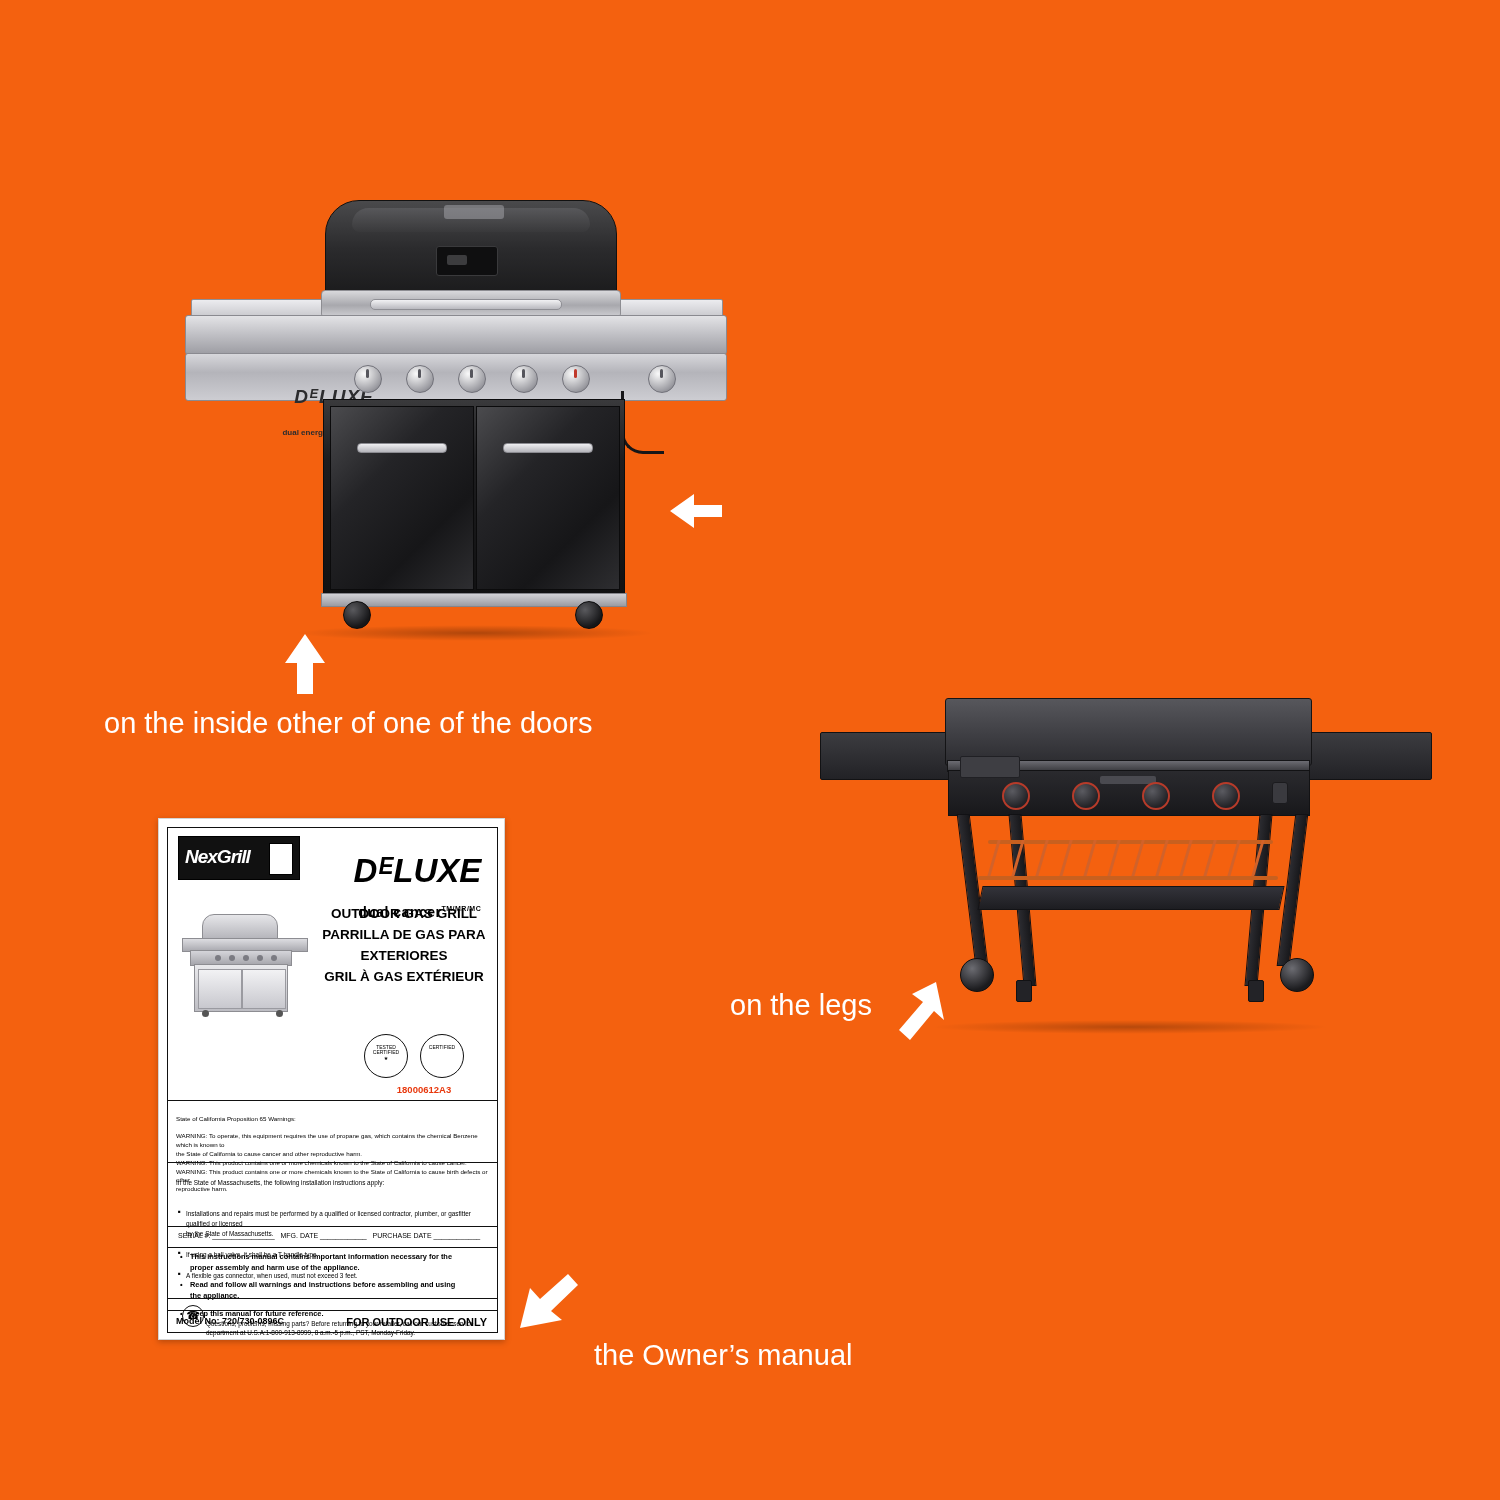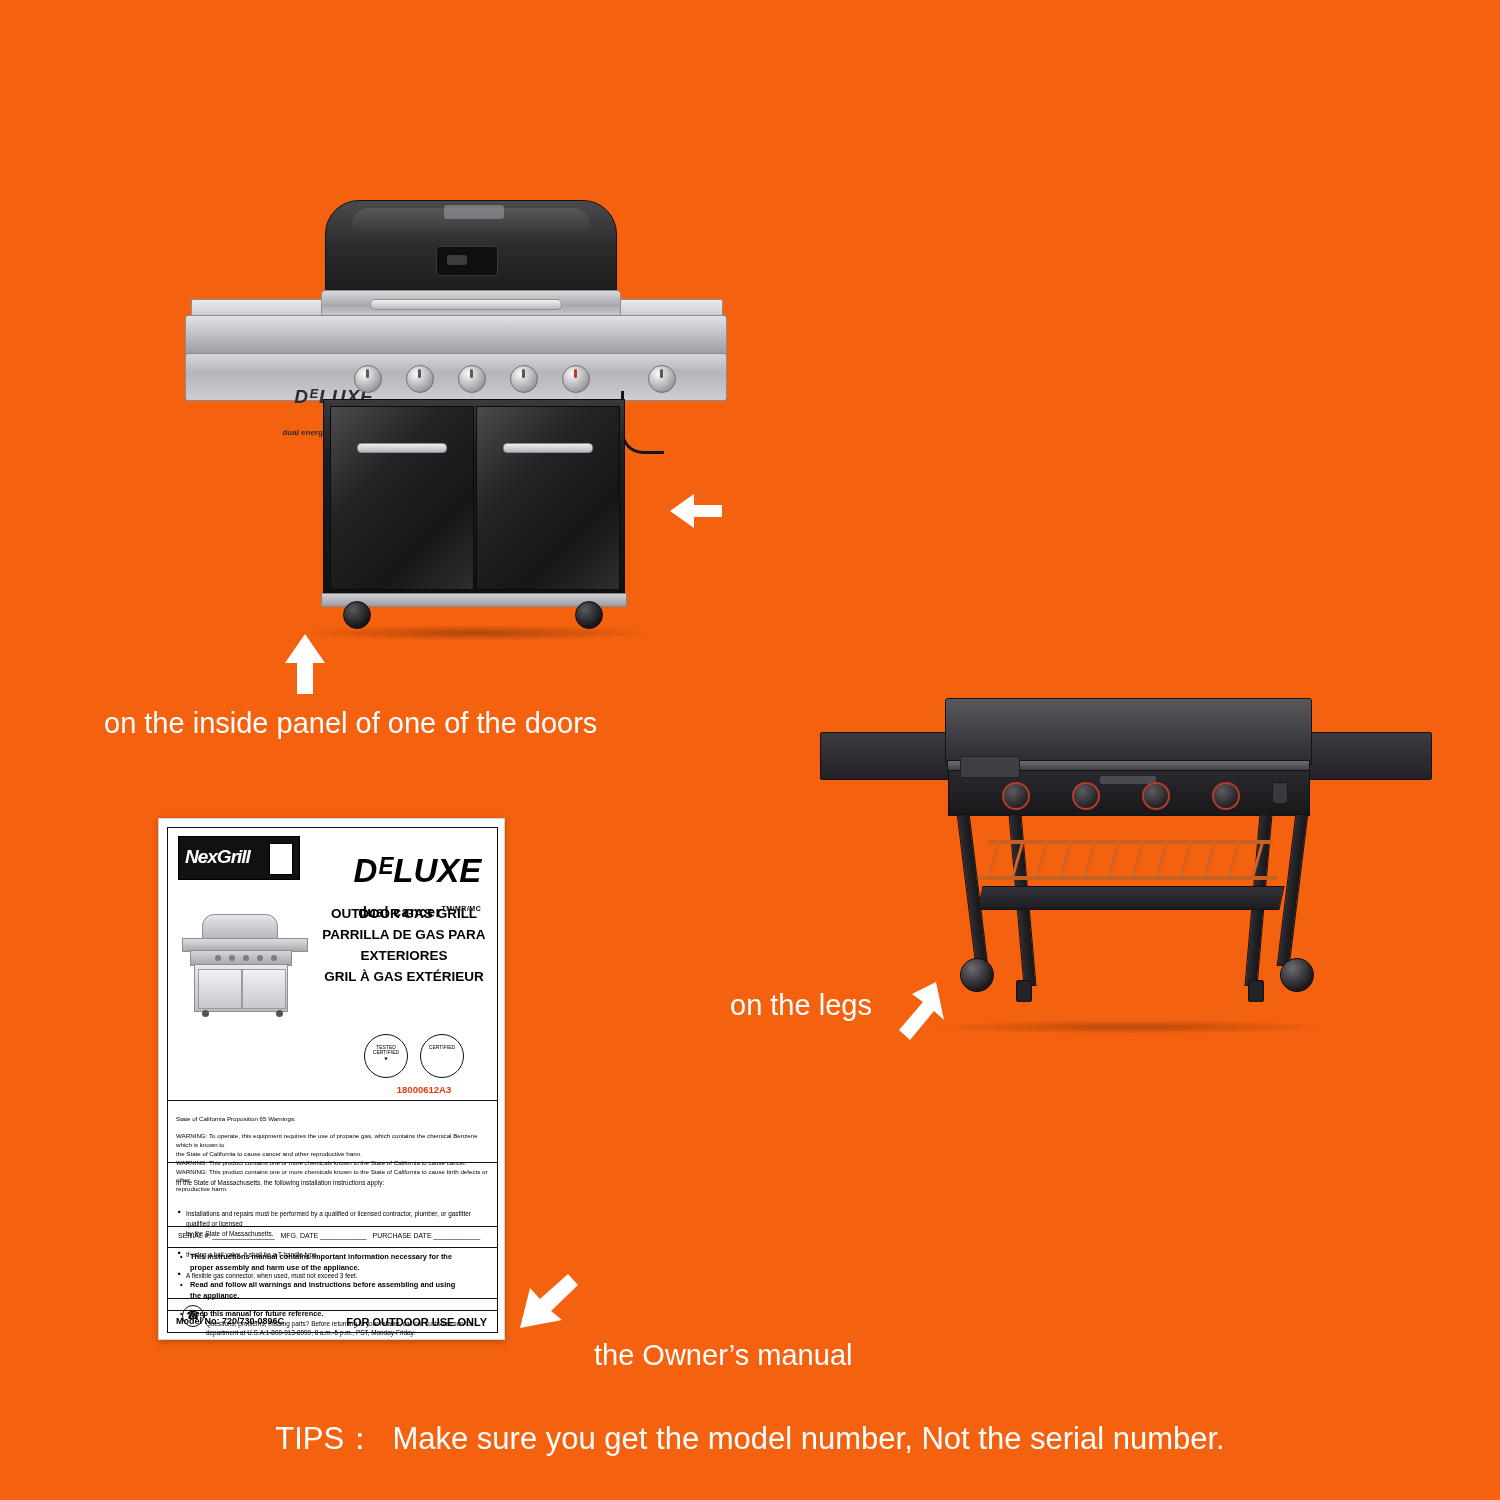--- a/index.html
+++ b/index.html
@@ -788,21 +788,21 @@
     <div class="g1-wheel" style="left:390px;"></div>
   </div>
 
   <svg class="arrow" style="left:668px; top:488px;" width="56" height="46">
     <polygon points="2,23 26,6 26,17 54,17 54,29 26,29 26,40" fill="#ffffff"></polygon>
   </svg>
 
   <svg class="arrow" style="left:282px; top:632px;" width="46" height="64">
     <polygon points="23,2 43,31 31,31 31,62 15,62 15,31 3,31" fill="#ffffff"></polygon>
   </svg>
-  <div class="callout" style="left:104px; top:702px;">on the inside panel of one of the doors</div>
+  <div class="callout" style="left:104px; top:702px;">on the inside other of one of the doors</div>
 
   <div class="grill2">
     <div class="g2-shadow"></div>
     <div class="g2-shelf-l"></div>
     <div class="g2-shelf-r"></div>
     <div class="g2-top"></div>
     <div class="g2-plate-edge"></div>
     <div class="g2-front"></div>
     <div class="g2-label"></div>
     <div class="g2-brand"></div>
@@ -947,15 +947,14 @@
     </div>
   </div>
 
   <svg class="arrow" style="left:518px; top:1272px;" width="64" height="60">
     <polygon points="2,56 12,16 22,27 50,2 60,13 33,39 44,48" fill="#ffffff"></polygon>
   </svg>
   <div class="callout" style="left:594px; top:1250px;">
     <div>the Owner’s manual</div>
   </div>
 
-  <div class="tips">TIPS：  Make sure you get the model number, Not the serial number.</div>
 
 </div>
 
 </body></html>

